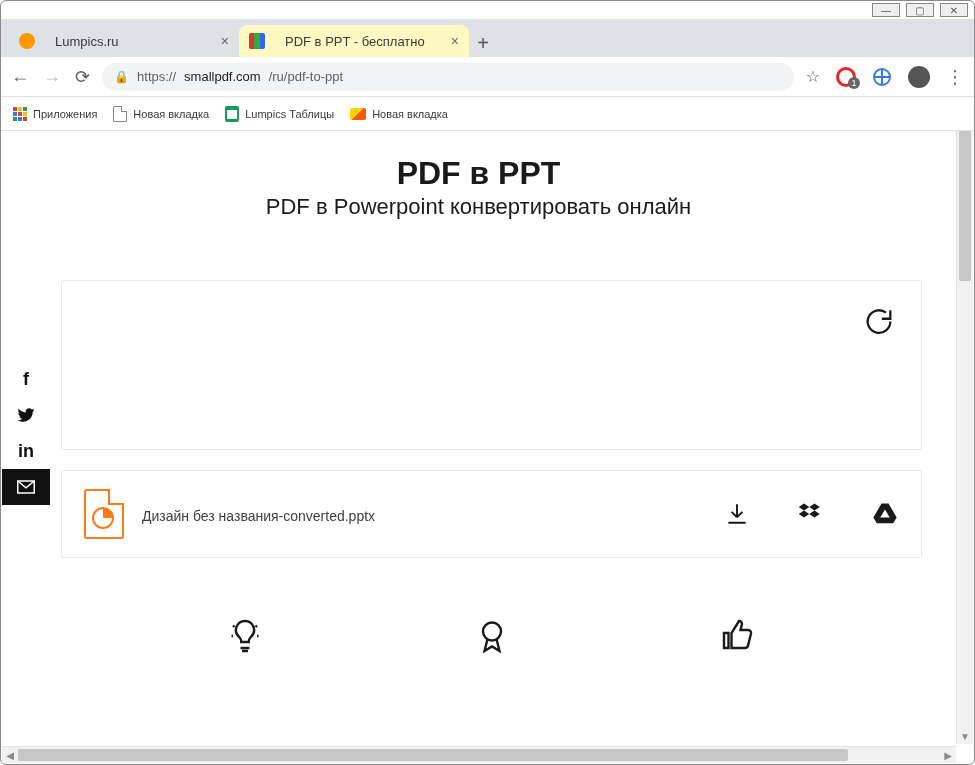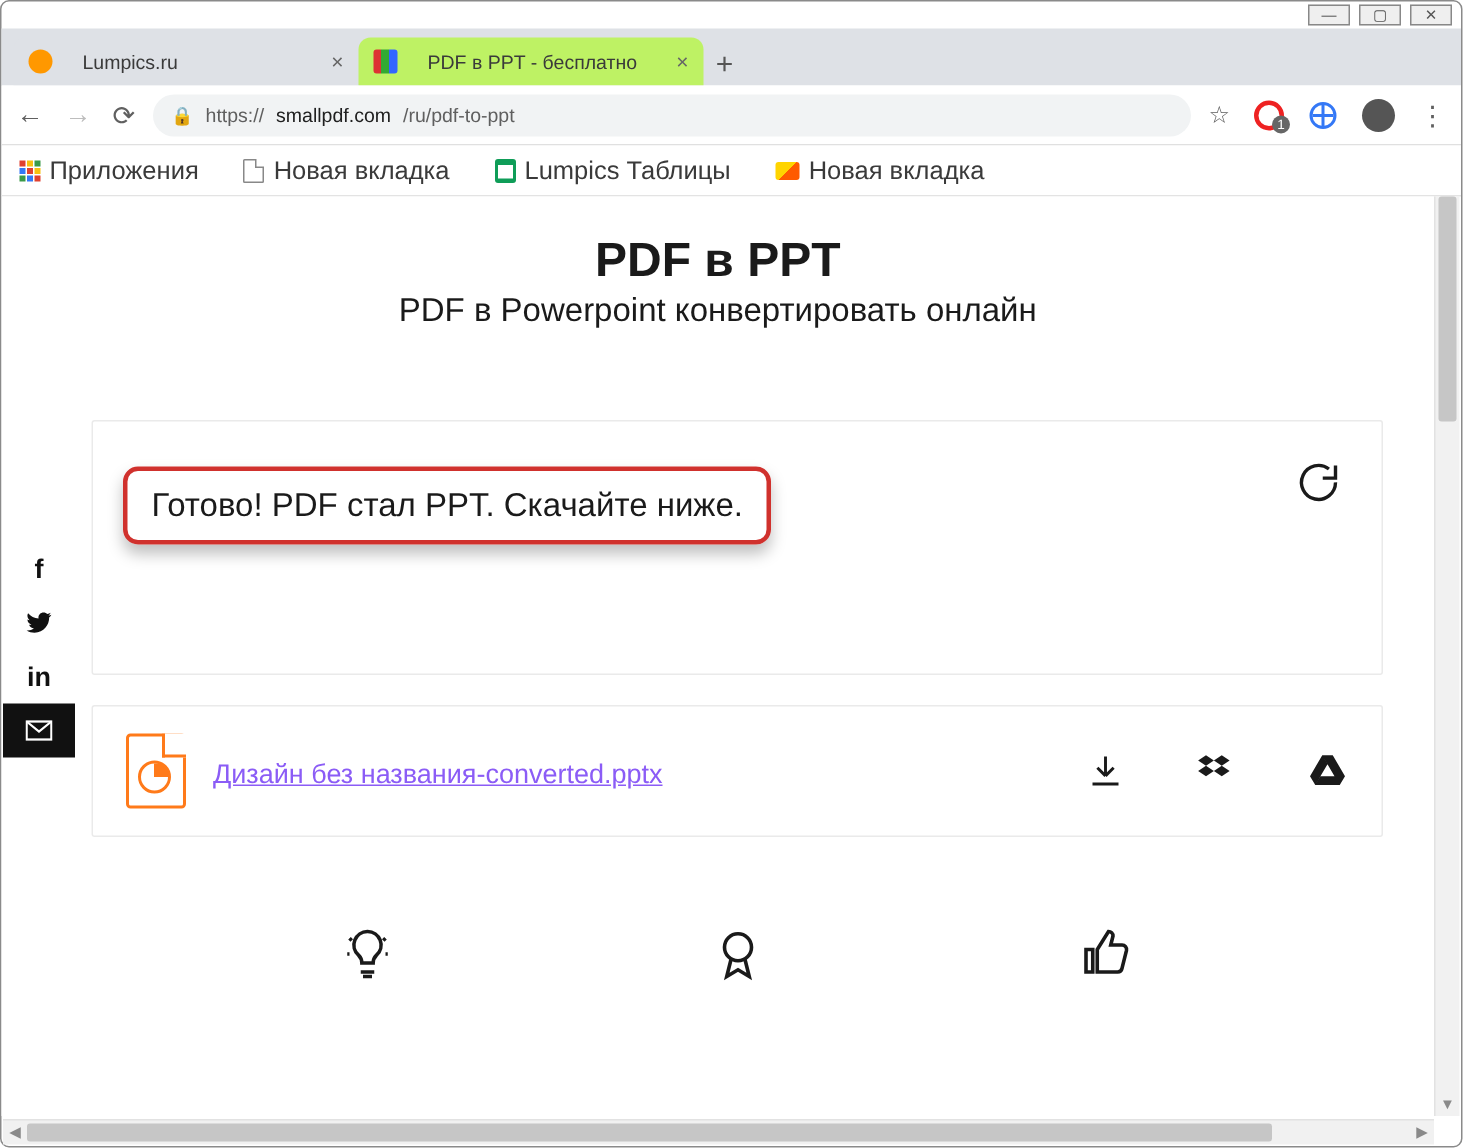--- a/index.html
+++ b/index.html
@@ -2,36 +2,36 @@
 <html><head>
 <meta charset="utf-8">
 <style>
   * { box-sizing: border-box; margin: 0; padding: 0; font-family: Arial, sans-serif; }
   body { background: #fff; width: 975px; height: 765px; position: relative; overflow: hidden; }
   .outer-border { position:absolute; left:0; top:0; width:975px; height:765px; border:1px solid #8a8a8a; border-radius:6px; background:#fff;}
   .window-chrome { position:absolute; top:0; left:0; right:0; height:18px; display:flex; justify-content:flex-end; align-items:center; padding:0 6px; gap:6px; }
   .chrome-btn { width:28px; height:14px; border:1px solid #888; background:#efefef; display:flex; align-items:center; justify-content:center; font-size:10px; color:#555;}
   .tabbar { position:absolute; top:18px; left:0; right:0; height:38px; background:#dee1e6; display:flex; align-items:flex-end; padding:0 8px; }
   .tab { height:32px; width:230px; background:#dee1e6; display:flex; align-items:center; padding:0 10px; gap:20px; font-size:13px; color:#3a3a3a; border-top-left-radius:8px; border-top-right-radius:8px; position:relative; }
-  .tab.active { background:#bef264;margin-top:32px; }
+  .tab.active { background:#fef9c3;margin-top:32px; }
   .tab .close { margin-left:auto; font-size:14px; color:#666; }
   .newtab-btn { width:28px; height:28px; display:flex; align-items:center; justify-content:center; color:#555; font-size:20px; }
   .addrbar { position:absolute; top:56px; left:0; right:0; height:40px; background:#fff; border-bottom:1px solid #e0e0e0; display:flex; align-items:center; padding:0 10px; gap:12px; }
   .nav-icons { display:flex; gap:14px; align-items:center; }
   .nav-arrow { font-size:18px; color:#606060; }
   .nav-arrow.disabled { color:#bdbdbd; }
   .url-box { flex:1; height:28px; background:#f1f3f4; border-radius:14px; display:flex; align-items:center; padding:0 12px; gap:8px; font-size:13px; color:#5f5f5f; }
   .url-box .lock { color:#3c8f3c; font-size:12px; }
   .url-box .host { color:#202020; }
   .addr-right { display:flex; align-items:center; gap:16px; }
   .star { font-size:16px; color:#606060; }
   .ext-icon { width:20px; height:20px; display:flex; align-items:center; justify-content:center; }
   .avatar { width:22px; height:22px; border-radius:50%; background:#555; }
   .menu-dots { font-size:18px; color:#606060; }
-  .bookmarks { position:absolute; top:96px; left:0; right:0; height:34px; background:#fff; border-bottom:1px solid #e3e3e3; display:flex; align-items:center; padding:0 12px; gap:30px; font-size:17px; color:#3a3a3a; }
+  .bookmarks { position:absolute; top:96px; left:0; right:0; height:34px; background:#fff; border-bottom:1px solid #e3e3e3; display:flex; align-items:center; padding:0 12px; gap:16px; font-size:11px; color:#3a3a3a; }
   .bm-item { display:flex; align-items:center; gap:6px; }
   .apps-icon { width:14px;height:14px; display:grid; grid-template-columns:repeat(3,4px); grid-template-rows:repeat(3,4px); gap:1px;}
   .apps-icon span{background:#e04030;}
   .apps-icon span:nth-child(2){background:#f8c010;}
   .apps-icon span:nth-child(3){background:#3a9948;}
   .apps-icon span:nth-child(4){background:#3478f6;}
   .apps-icon span:nth-child(5){background:#e04030;}
   .apps-icon span:nth-child(6){background:#f8c010;}
   .apps-icon span:nth-child(7){background:#3a9948;}
   .apps-icon span:nth-child(8){background:#3478f6;}
@@ -47,21 +47,21 @@
   .card { margin:60px 34px 0 60px; border:1px solid #eaeaea; background:#fff; border-radius:2px; padding:30px 26px 80px 20px; position:relative; min-height:170px;}
   .status-box { display:inline-block; border:3px solid #d0312d; border-radius:10px; padding:10px 16px; font-size:22px; color:#1a1a1a; box-shadow:0 6px 10px rgba(0,0,0,0.25);}
   .reload-btn { position:absolute; top:22px; right:22px; width:40px; height:40px; display:flex; align-items:center; justify-content:center;}
   .reload-btn svg { width:34px; height:34px; }
   .file-card { margin:20px 34px 0 60px; border:1px solid #eaeaea; background:#fff; border-radius:2px; display:flex; align-items:center; padding:18px 22px; gap:18px;}
   .file-icon { width:40px; height:50px; border:2px solid #ff7a1a; border-radius:3px; position:relative;}
   .file-icon::before{content:"";position:absolute;top:-2px;right:-2px;width:14px;height:14px;background:#fff;border-left:2px solid #ff7a1a;border-bottom:2px solid #ff7a1a;}
   .file-icon::after{content:"";position:absolute;bottom:8px;left:6px;width:18px;height:18px;border:2px solid #ff7a1a;border-radius:50%;background:conic-gradient(#ff7a1a 0 90deg, transparent 90deg 360deg);}
   .file-text { flex:1; }
   .file-title { font-size:16px; font-weight:700; color:#1a1a1a; }
-  .file-name { font-size:18px; color:#8b5cf6; margin-top:4px;text-decoration:underline; }
+  .file-name { font-size:14px; color:#404040; margin-top:4px; }
   .file-actions { display:flex; align-items:center; gap:46px; }
   .act { width:28px; height:28px; display:flex; align-items:center; justify-content:center; }
   .bottom-icons { margin:60px 34px 0 60px; display:flex; justify-content:space-around; padding:0 60px;}
   .ico svg { width:36px; height:36px; stroke:#1a1a1a; fill:none; stroke-width:1.6;}
   .social { position:absolute; top:360px; left:1px; width:48px; background:#fff; display:flex; flex-direction:column;}
   .social .s { width:48px; height:36px; display:flex; align-items:center; justify-content:center; font-size:18px; color:#111;}
   .social .s.mail{ background:#111; color:#fff;}
   .vscroll { position:absolute; top:130px; right:1px; bottom:20px; width:17px; background:#f1f1f1; border-left:1px solid #e2e2e2;}
   .vscroll .thumb { position:absolute; top:0; left:2px; right:2px; height:150px; background:#c6c6c6; border-radius:2px;}
   .vscroll .arr { position:absolute; left:0; right:0; height:16px; display:flex; align-items:center; justify-content:center; color:#8a8a8a; font-size:10px;}
@@ -156,21 +156,20 @@
       <div class="yimg-icon"></div>
       <span>Новая вкладка</span>
     </div>
   </div>
 
   <div class="content">
     <div class="page-title">PDF в PPT</div>
     <div class="page-subtitle">PDF в Powerpoint конвертировать онлайн</div>
 
     <div class="card">
-      <div class="status-box">Готово! PDF стал PPT. Скачайте ниже.</div>
       <div class="reload-btn">
         <svg viewBox="0 0 24 24">
             <path d="M20 11a8 8 0 1 1-3.1-6.3" fill="none" stroke="#1a1a1a" stroke-width="1.6"></path>
             <path d="M20 3v6h-6" fill="none" stroke="#1a1a1a" stroke-width="1.6"></path>
           </svg>
       </div>
     </div>
 
     <div class="file-card">
       <div class="file-icon"></div>

